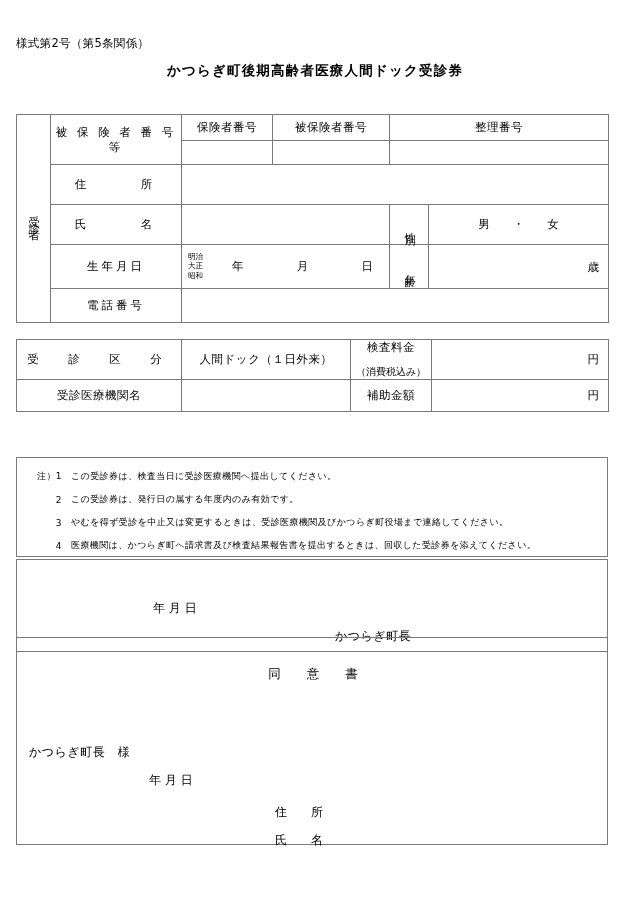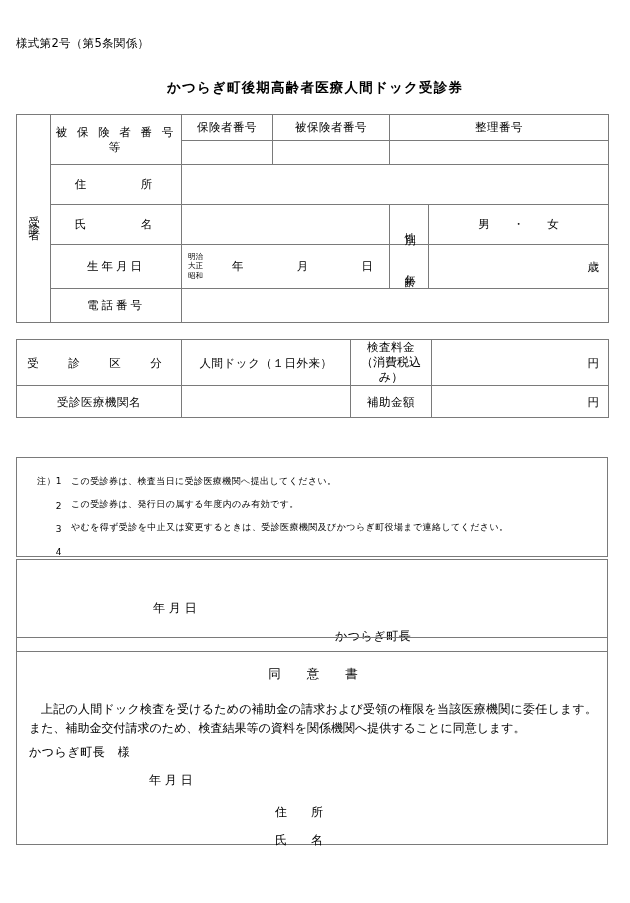--- a/index.html
+++ b/index.html
@@ -26,21 +26,21 @@
     position: absolute;
     left: 16px;
     top: 36px;
     font-size: 11.5px;
     letter-spacing: 0.3px;
     white-space: nowrap;
   }
   .doc-title {
     position: absolute;
     left: 0;
-    top: 79px;
+    top: 62px;
     width: 630px;
     text-align: center;
     font-size: 13.5px;
     font-weight: bold;
     letter-spacing: 1.2px;
     white-space: nowrap;
   }
 
   
   .tbl {
@@ -90,23 +90,23 @@
   .yen {
     position: absolute;
     right: 9px;
     top: 50%;
     transform: translateY(-50%);
     font-size: 11.5px;
   }
 
   .sub {
     display: block;
-    font-size: 12px;
+    font-size: 10px;
     letter-spacing: 0;
-    margin-top: 1px;
+    margin-top: 12px;
   }
 
   .gender {
     letter-spacing: 0;
   }
 
   .twoline {
     font-size: 11px;
     line-height: 1.15;
     letter-spacing: 0;
@@ -121,21 +121,21 @@
     height: 100px;
     box-sizing: border-box;
     border: 1px solid #7a7a7a;
     padding: 7px 0 0 0;
   }
   .note-row {
     display: flex;
     font-size: 9px;
     letter-spacing: 0.4px;
     height: 23px;
-    align-items: flex-end;
+    align-items: center;
   }
   .note-marker {
     width: 54px;
     text-align: right;
     padding-right: 9px;
     box-sizing: border-box;
     flex: none;
     white-space: nowrap;
   }
   .note-text { white-space: nowrap; }
@@ -388,37 +388,37 @@
     <div class="note-row">
       <div class="note-marker">
         <span>3</span>
       </div>
       <div class="note-text">やむを得ず受診を中止又は変更するときは、受診医療機関及びかつらぎ町役場まで連絡してください。</div>
     </div>
     <div class="note-row">
       <div class="note-marker">
         <span>4</span>
       </div>
+      <div class="note-text">医療機関は、かつらぎ町へ請求書及び検査結果報告書を提出するときは、回収した受診券を添えてください。</div>
     </div>
   </div>
 
   <div class="decision">
     <div class="decision-date">
       <span>年</span>
       <span class="gap-l"></span>
       <span>月</span>
       <span class="gap-l"></span>
       <span>日</span>
     </div>
     <div class="decision-mayor">かつらぎ町長</div>
   </div>
 
   <div class="consent">
     <div class="consent-title">同意書</div>
-    <div class="consent-body">上記の人間ドック検査を受けるための補助金の請求および受領の権限を当該医療機関に委任します。また、補助金交付請求のため、検査結果等の資料を関係機関へ提供することに同意します。</div>
     <div class="consent-addressee">かつらぎ町長　様</div>
     <div class="consent-date">
       <span>年</span>
       <span class="gap-l"></span>
       <span>月</span>
       <span class="gap-l"></span>
       <span>日</span>
     </div>
     <div class="consent-addr">住　　所</div>
     <div class="consent-name">氏　　名</div>

